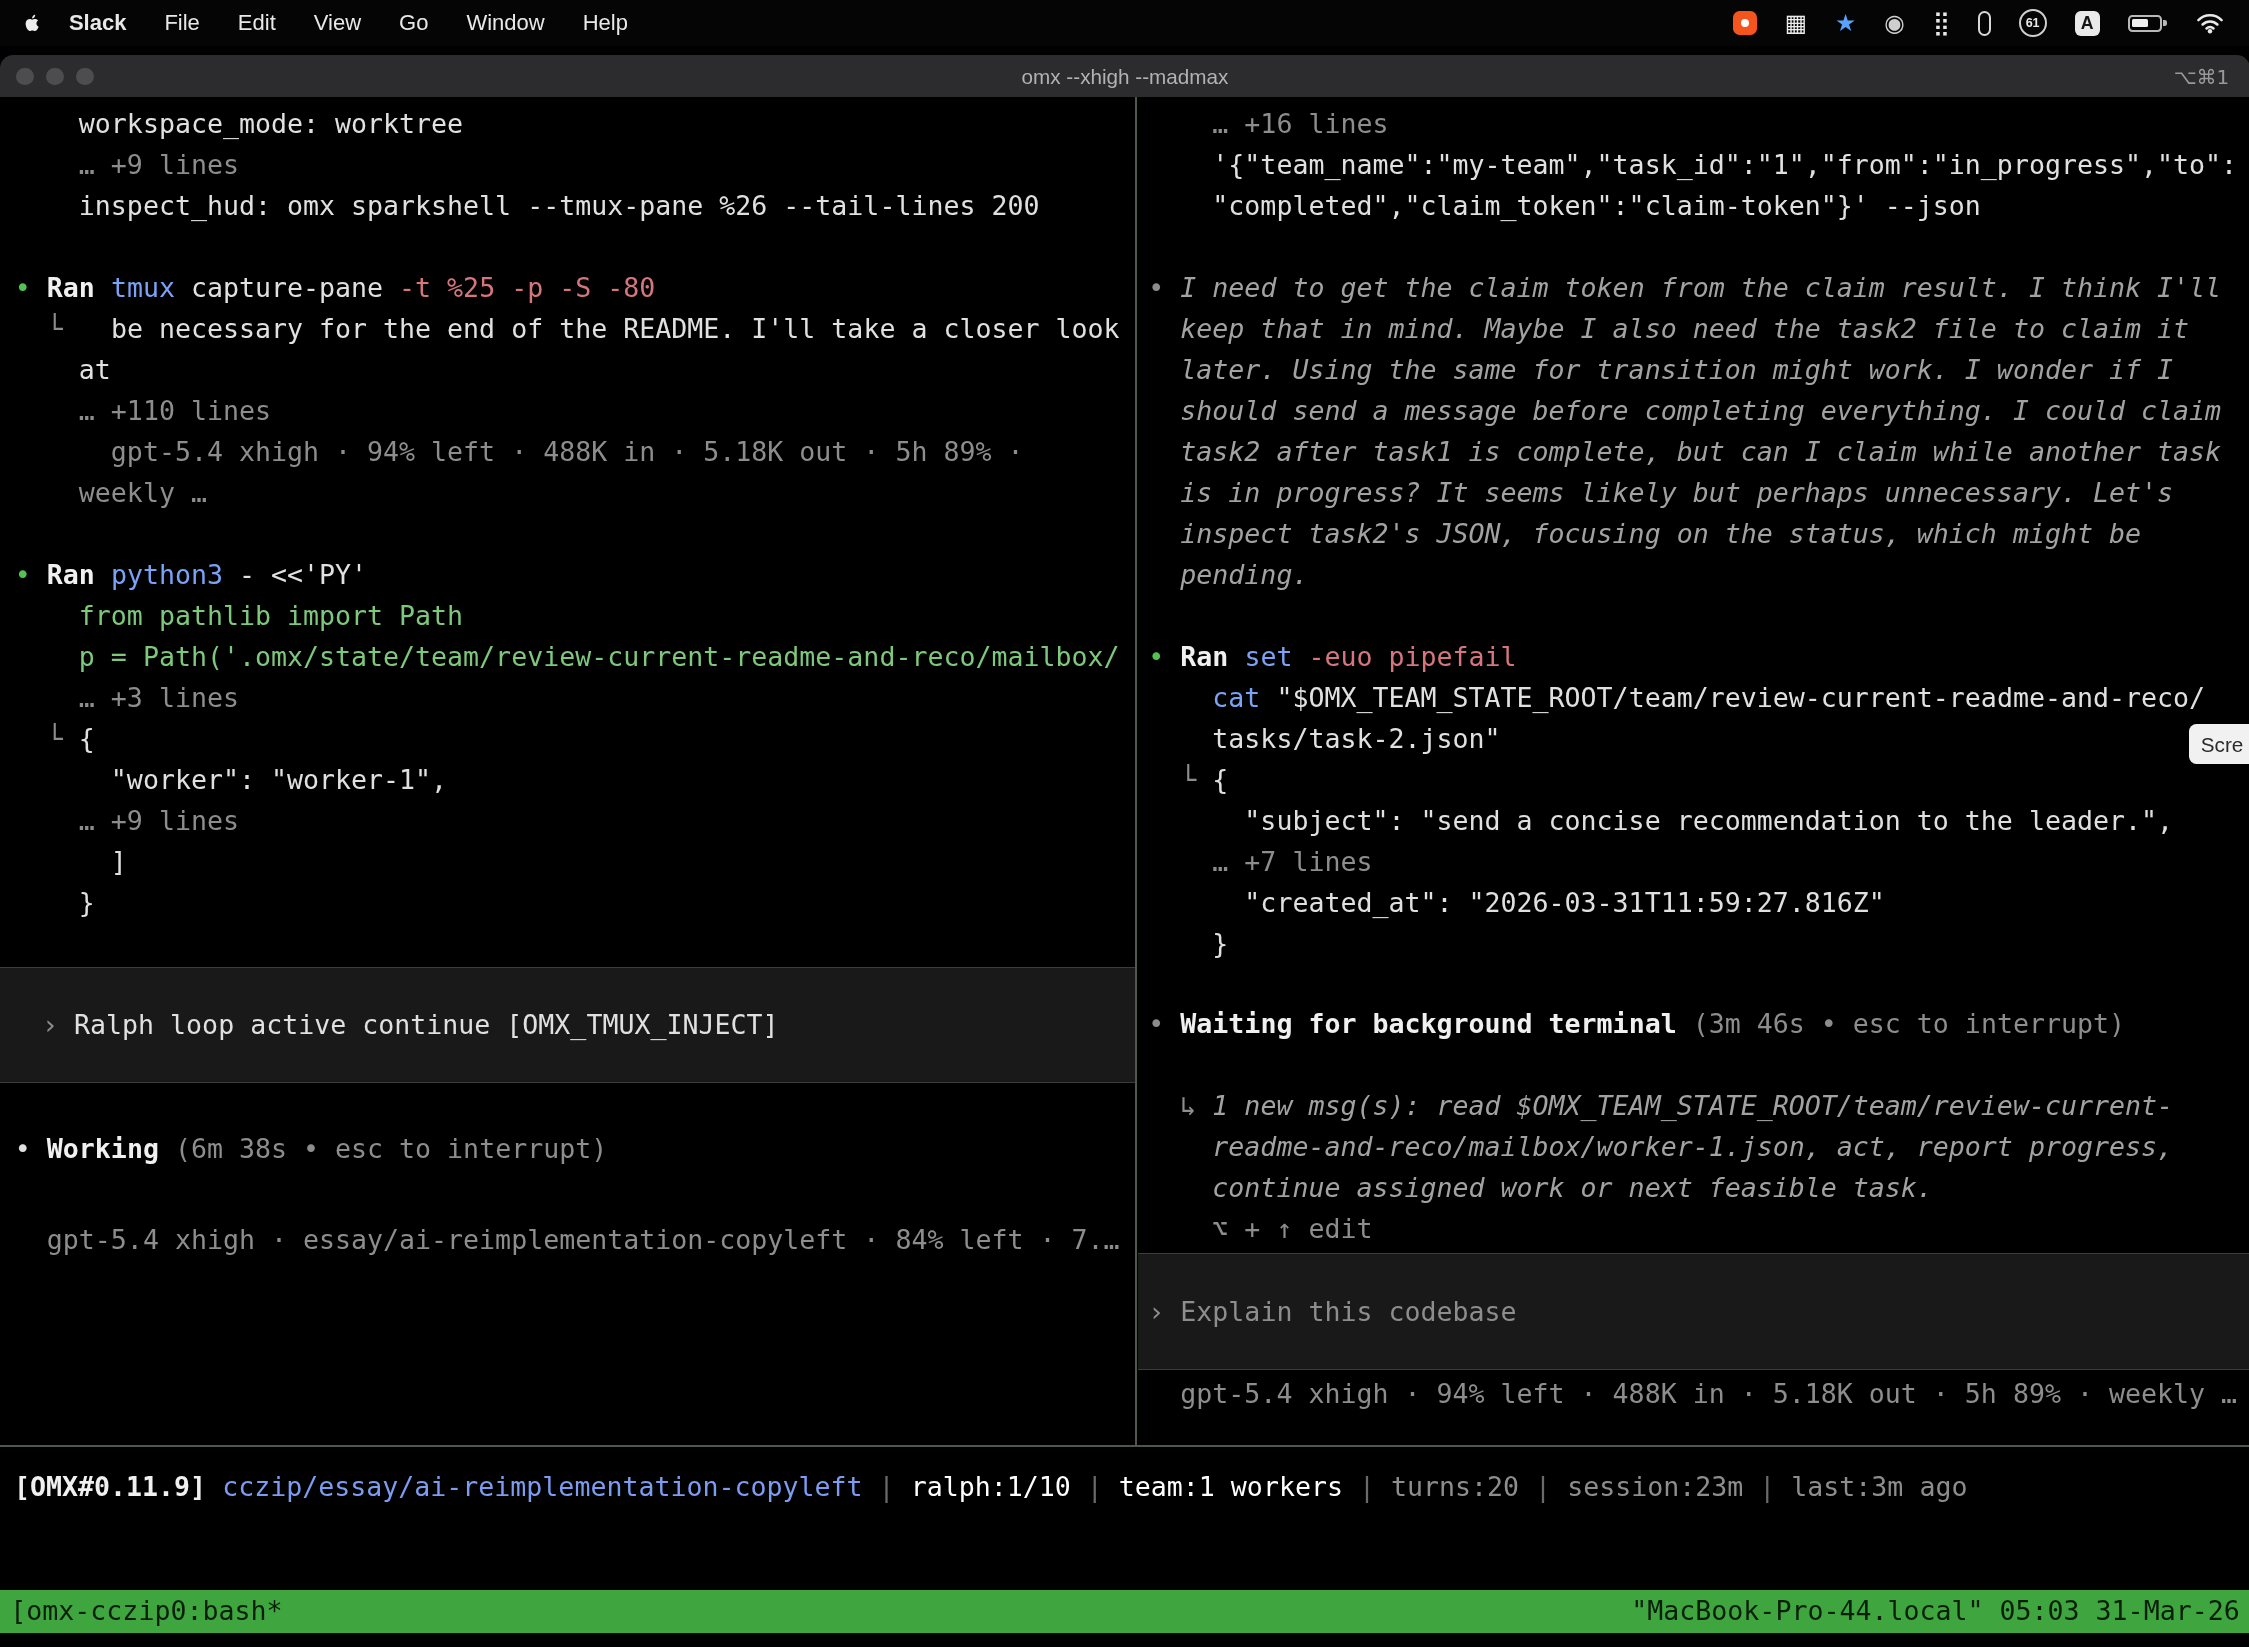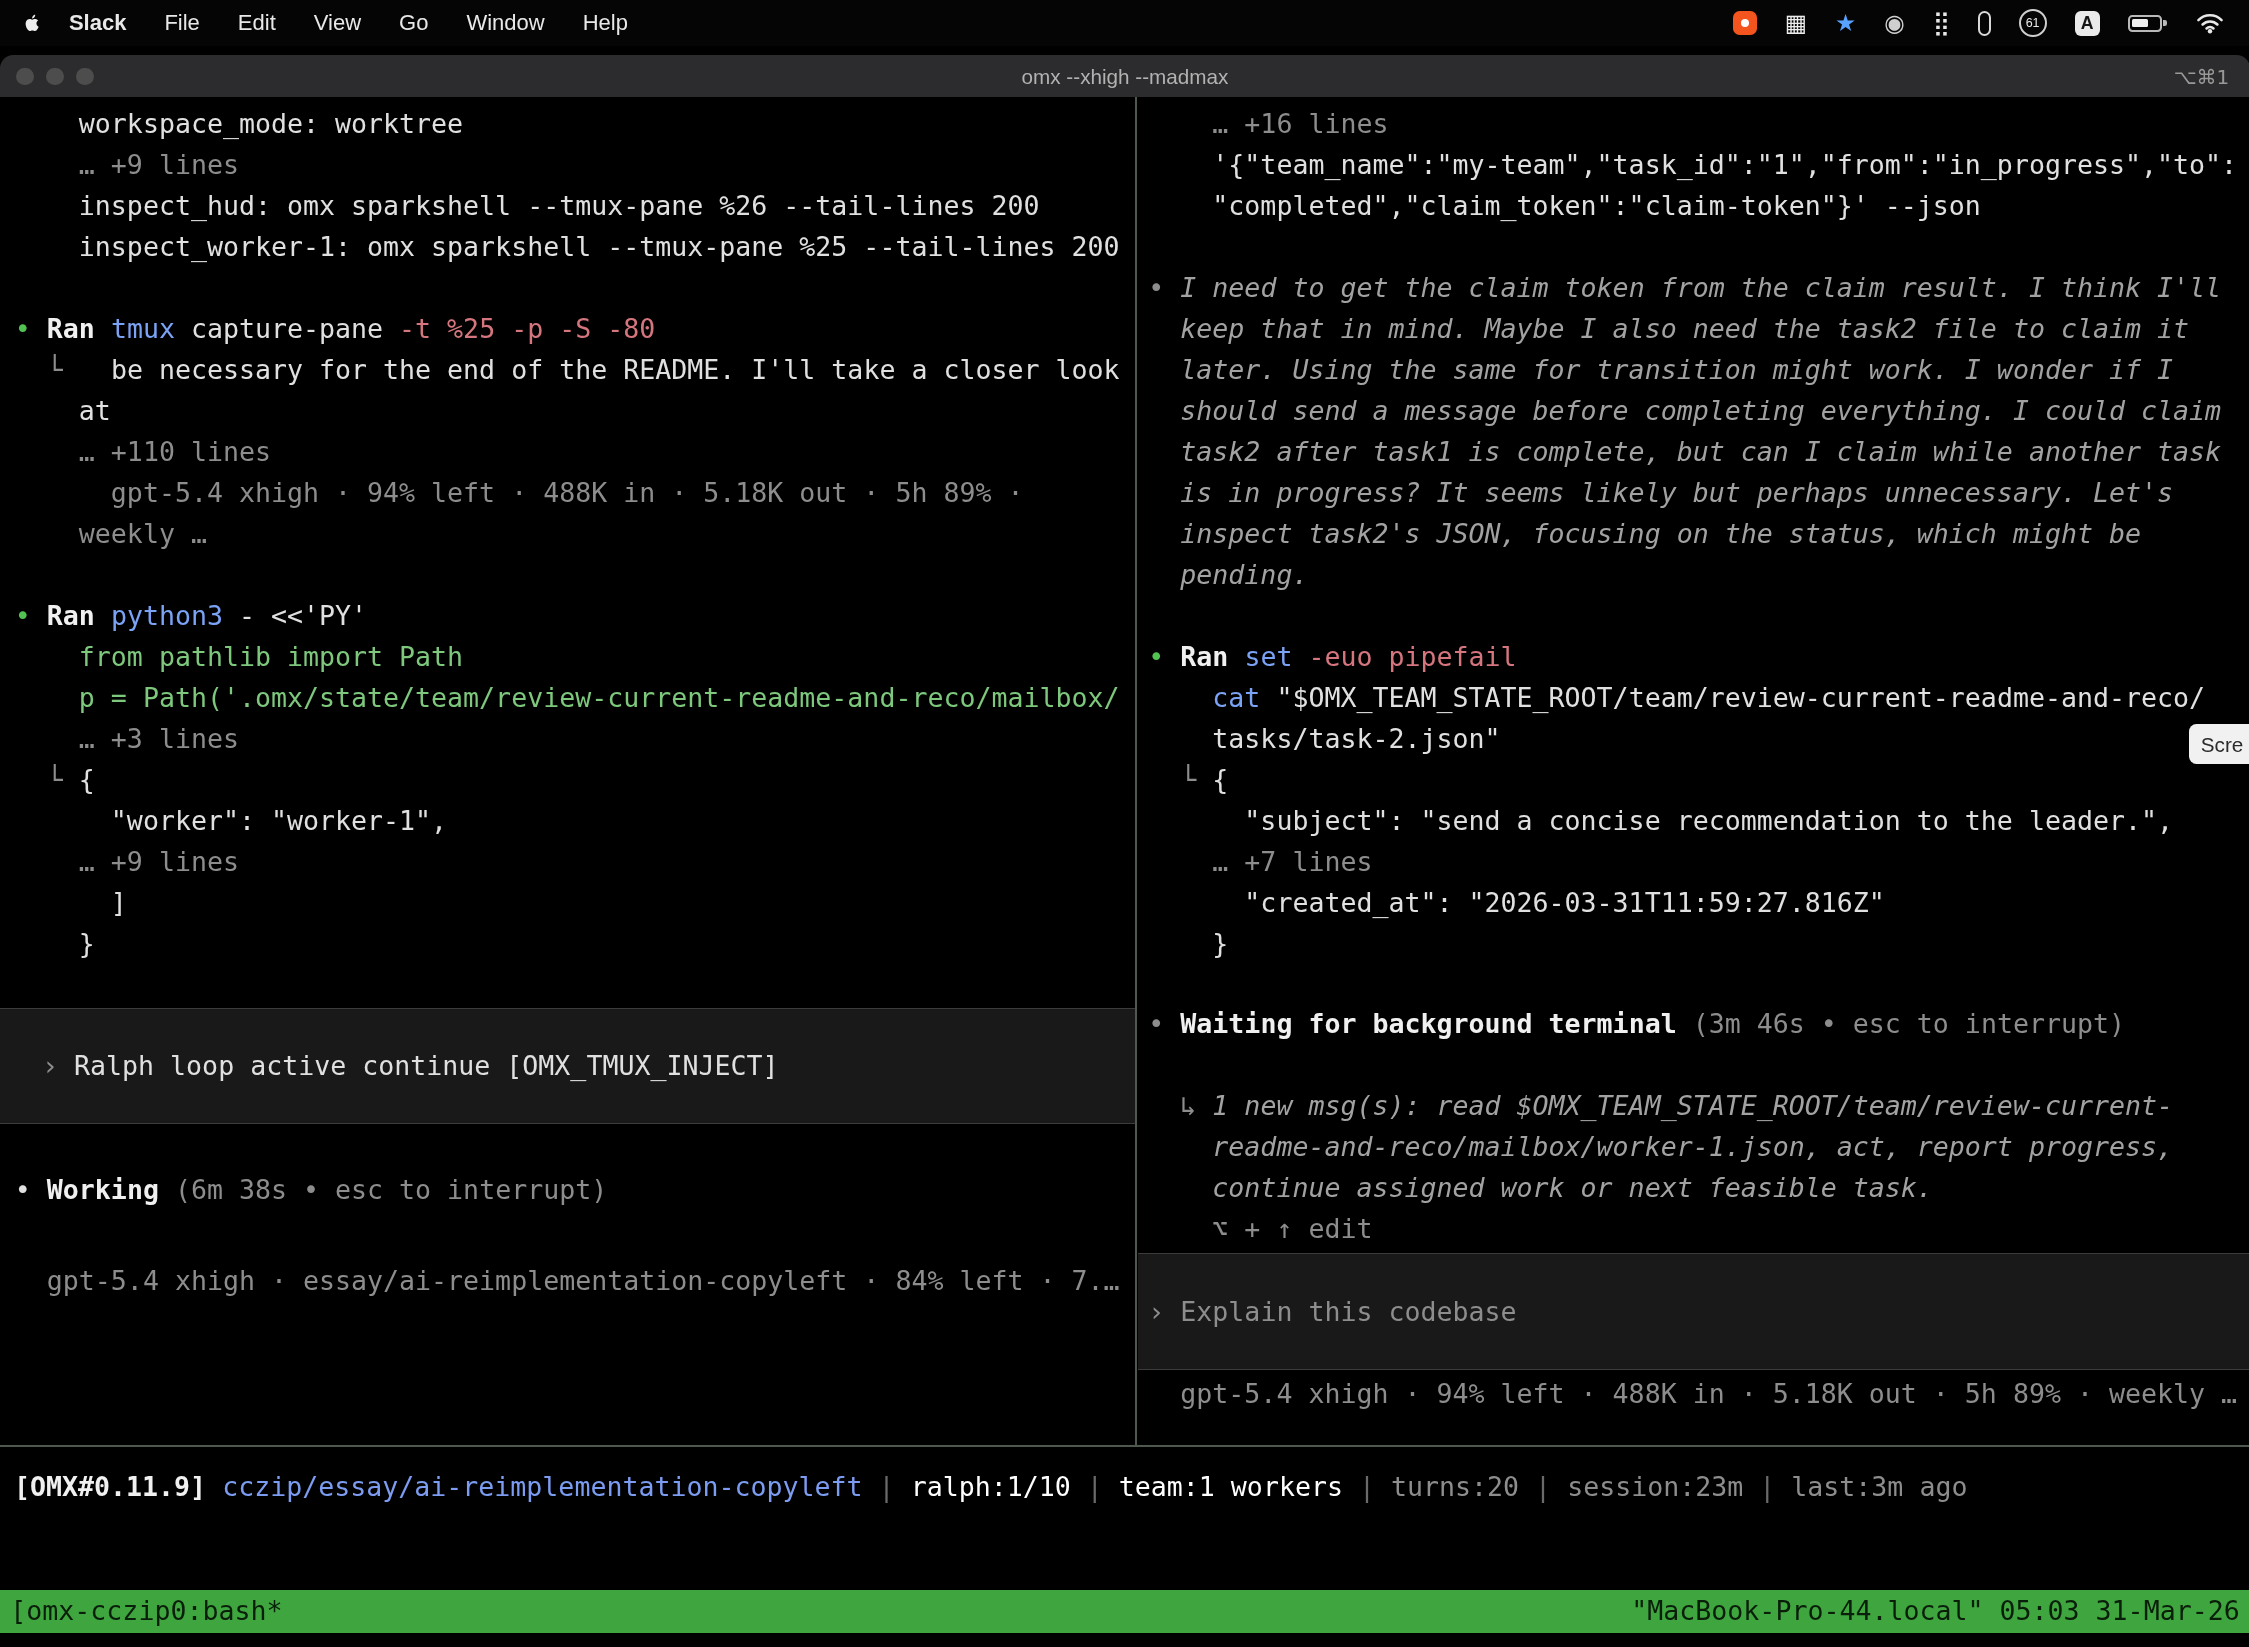--- a/index.html
+++ b/index.html
@@ -13,21 +13,21 @@
   .mb-items{display:flex;align-items:center;margin-left:8.9px}
   .mb-item{padding:0 19px;color:#e8e8e8}
   .mb-item.first{font-weight:700}
   .mb-status{margin-left:auto;display:flex;align-items:center;gap:28px;margin-right:25px}
   .mbi{display:flex;align-items:center;justify-content:center}
   .t-glyph{font-family:"DejaVu Sans",sans-serif;font-size:23.6px}
   .t-rec{width:23.6px;height:23.6px;background:#f4541d;border-radius:6.6px;position:relative}
   .t-rec::after{content:"";position:absolute;left:7.4px;top:7.4px;width:8.9px;height:8.9px;background:#fff;border-radius:50%}
   .t-pill{width:12.5px;height:25px;border:2.2px solid #d8d8d8;border-radius:7.4px}
   .t-circle{width:28px;height:28px;border:2.2px solid #cfcfcf;border-radius:50%}
-  .t-circle i{font-style:normal;font-size:12.5px;font-weight:400;color:#e9e9e9}
+  .t-circle i{font-style:normal;font-size:12.5px;font-weight:700;color:#e9e9e9}
   .t-asq{width:25px;height:25px;background:#eaeaea;border-radius:5.9px}
   .t-asq i{font-style:normal;font-weight:700;font-size:17.7px;color:#151515}
   .t-batt{width:34px;height:17px;border:2.2px solid #b9b9b9;border-radius:4.4px;position:relative;margin-right:5.9px}
   .t-batt::before{content:"";position:absolute;left:2.2px;top:2.2px;width:16px;height:8px;background:#efefef;border-radius:1.5px}
   .t-batt::after{content:"";position:absolute;right:-7.4px;top:3px;width:3.7px;height:6.6px;background:#b9b9b9;border-radius:0 2.2px 2.2px 0}
   .t-wifi{width:29.5px}
 
   
   .titlebar{position:absolute;top:55px;left:0;width:2250px;height:43px;background:#2c2c2e;
     border-radius:13.3px 13.3px 0 0;display:flex;align-items:center;justify-content:center;
@@ -119,21 +119,20 @@
   </div>
   <div class="title">omx --xhigh --madmax</div>
   <div class="shortcut">⌥⌘1</div>
 </div>
 
 <div class="term">
   <div class="pane left" id="pane-left">
       <div class="tline"><span class="c-fg">    workspace_mode: worktree</span></div>
       <div class="tline"><span class="c-dim">    … +9 lines</span></div>
       <div class="tline"><span class="c-fg">    inspect_hud: omx sparkshell --tmux-pane %26 --tail-lines 200</span></div>
-      <div class="tline"><span class="c-fg">    inspect_worker-1: omx sparkshell --tmux-pane %25 --tail-lines 200</span></div>
       <div class="tline"></div>
       <div class="tline"><span class="c-green">• </span><span class="c-bold">Ran </span><span class="c-blue">tmux </span><span class="c-fg">capture-pane </span><span class="c-red">-t %25 -p -S -80</span></div>
       <div class="tline"><span class="c-dim">  └   </span><span class="c-fg">be necessary for the end of the README. I'll take a closer look</span></div>
       <div class="tline"><span class="c-fg">    at</span></div>
       <div class="tline"><span class="c-dim">    … +110 lines</span></div>
       <div class="tline"><span class="c-dim">      gpt-5.4 xhigh · 94% left · 488K in · 5.18K out · 5h 89% ·</span></div>
       <div class="tline"><span class="c-dim">    weekly …</span></div>
       <div class="tline"></div>
       <div class="tline"><span class="c-green">• </span><span class="c-bold">Ran </span><span class="c-blue">python3 </span><span class="c-fg">- &lt;&lt;'PY'</span></div>
       <div class="tline"><span class="c-code">    from pathlib import Path</span></div>

